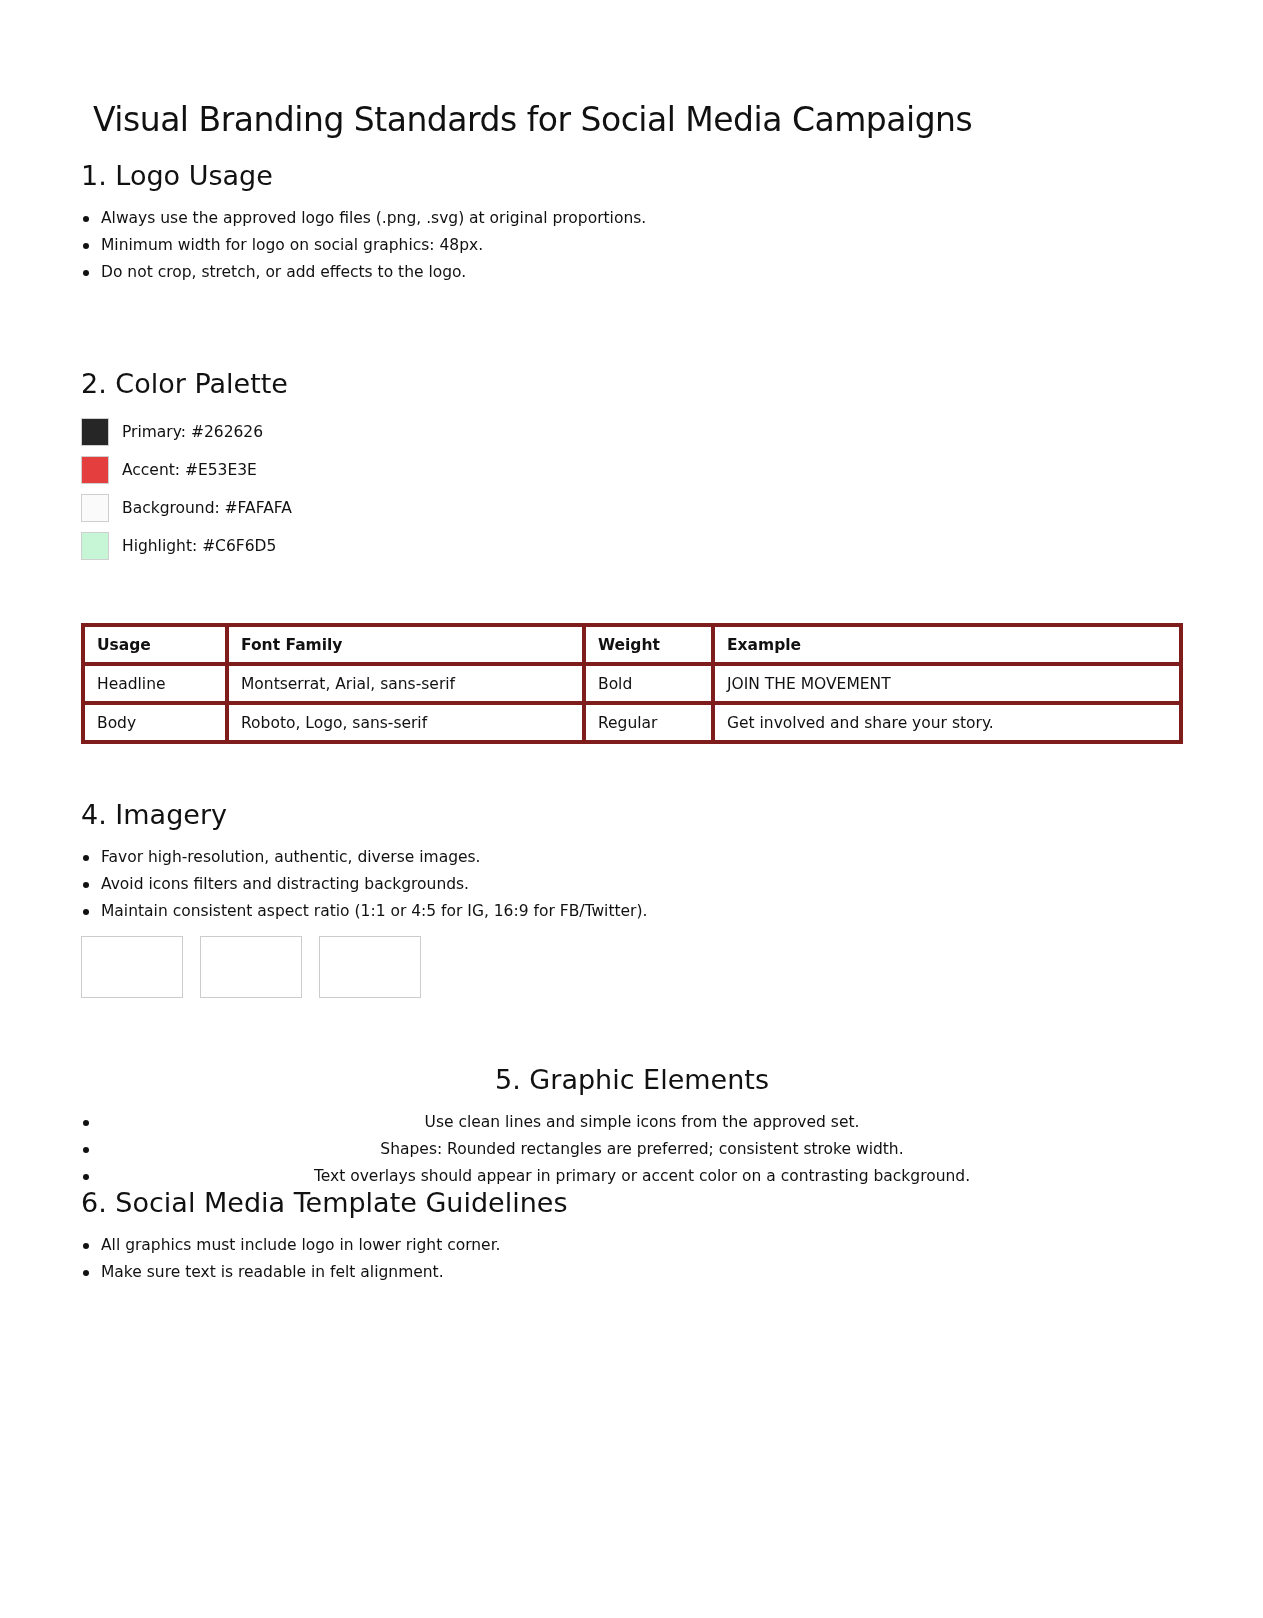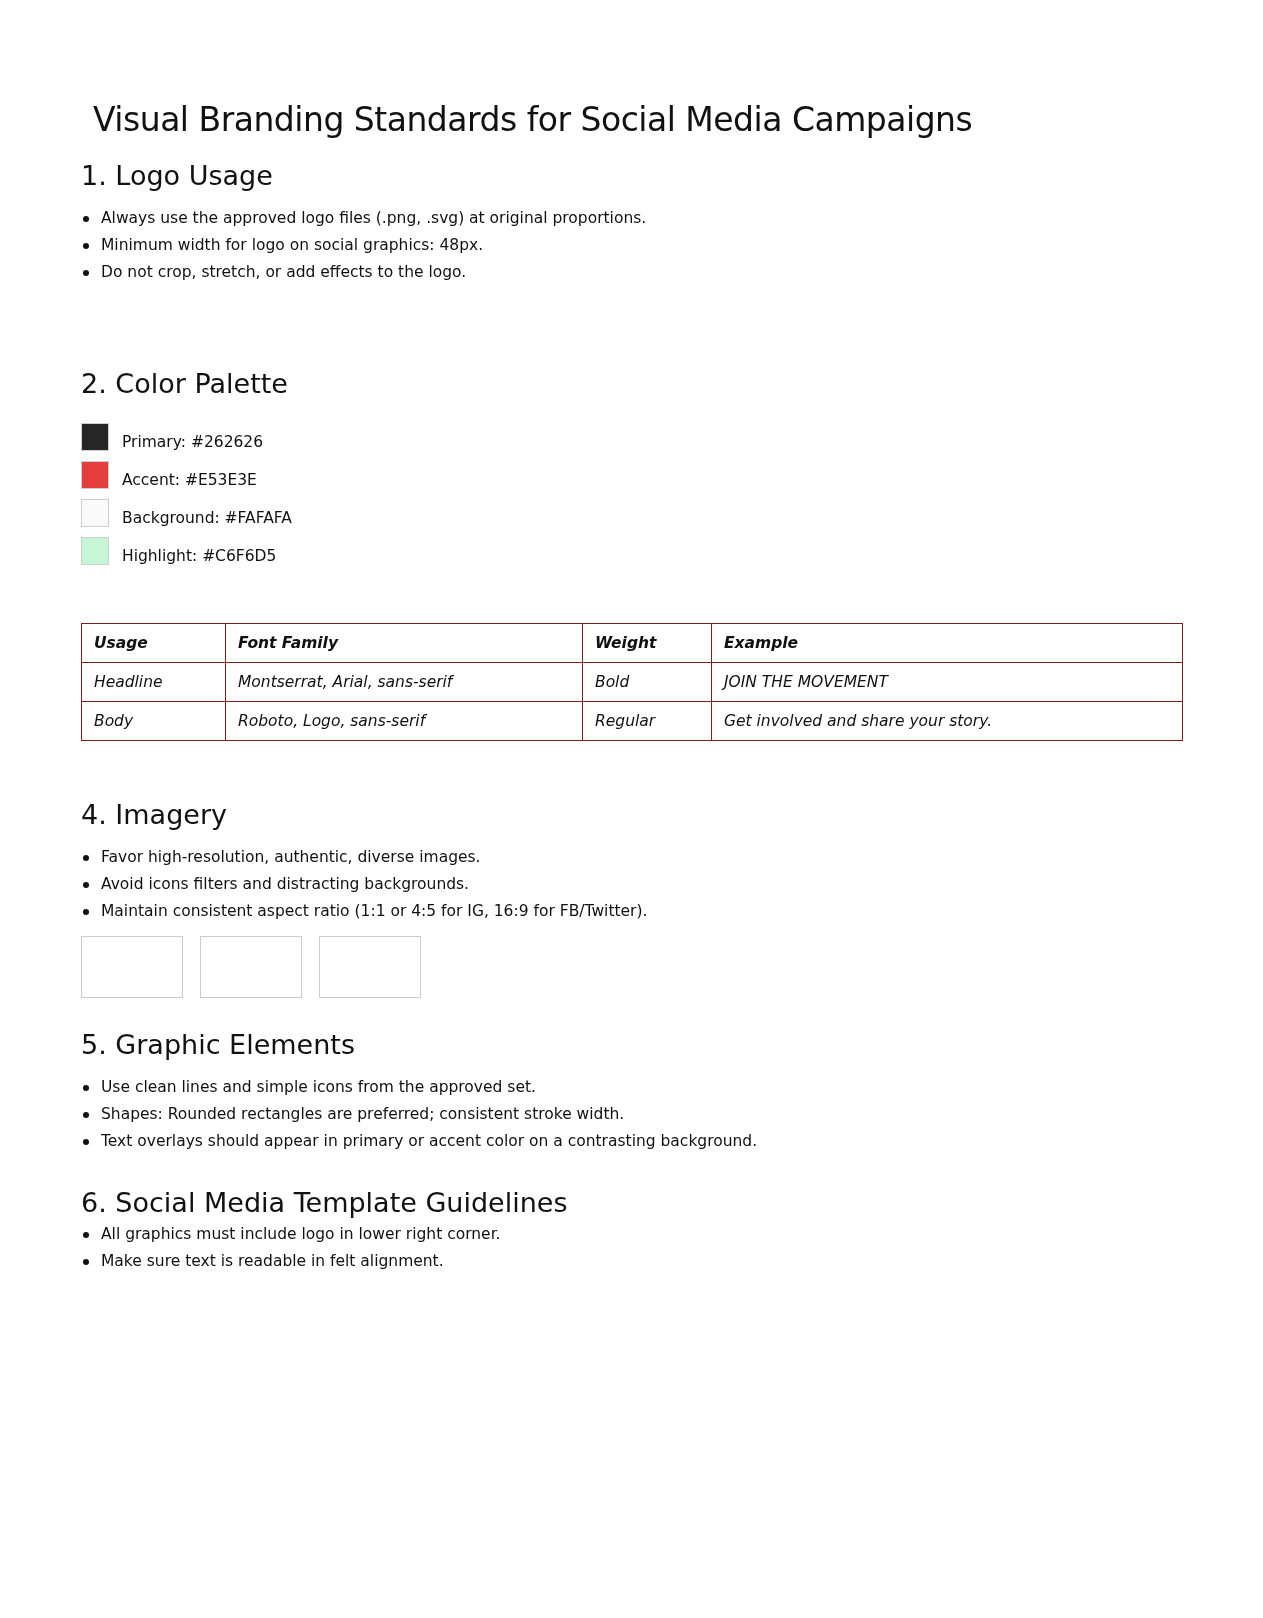--- a/index.html
+++ b/index.html
@@ -52,43 +52,42 @@
       position: absolute;
       left: -18px;
       top: 11px;
       width: 6px;
       height: 6px;
       border-radius: 50%;
       background: #111111;
     }
     .swatch-row {
       display: flex;
-      align-items: flex-end;
+      align-items: center;
       height: 38px;
     }
     .swatch {
       width: 28px;
       height: 28px;
       box-sizing: border-box;
       border: 1px solid #cfcfcf;
       margin-right: 13px;
     }
     .swatch-label { font-size: 15.5px; }
     table {
       border-collapse: collapse;
       width: 1102px;
       font-size: 15.5px;
     }
     th, td {
-      border: 1px solid #7f1d1d;
+      border: 4px solid #7f1d1d;
       text-align: left;
       padding: 0 12px;
       height: 39px;
       box-sizing: border-box;
-      font-style: italic;
     }
     th { font-weight: 700; }
     .thumbs { display: flex; gap: 17px; }
     .thumb {
       width: 102px;
       height: 62px;
       box-sizing: border-box;
       border: 1px solid #cccccc;
       background: #ffffff;
     }
@@ -171,30 +170,30 @@
       <li>Avoid icons filters and distracting backgrounds.</li>
       <li>Maintain consistent aspect ratio (1:1 or 4:5 for IG, 16:9 for FB/Twitter).</li>
     </ul>
     <div class="thumbs" style="margin-top:11px;">
       <div class="thumb"></div>
       <div class="thumb"></div>
       <div class="thumb"></div>
     </div>
   </div>
 
-  <div class="section" style="top:1029px;">
+  <div class="section" style="top:1064px;text-align:center;">
     <h2>5. Graphic Elements</h2>
     <ul style="margin-top:14px;">
       <li>Use clean lines and simple icons from the approved set.</li>
       <li>Shapes: Rounded rectangles are preferred; consistent stroke width.</li>
       <li>Text overlays should appear in primary or accent color on a contrasting background.</li>
     </ul>
   </div>
 
   <div class="section" style="top:1187px;">
     <h2>6. Social Media Template Guidelines</h2>
-    <ul style="margin-top:3px;">
+    <ul style="margin-top:14px;">
       <li>All graphics must include logo in lower right corner.</li>
       <li>Make sure text is readable in felt alignment.</li>
     </ul>
   </div>
 
 </div>
 
 </body></html>

